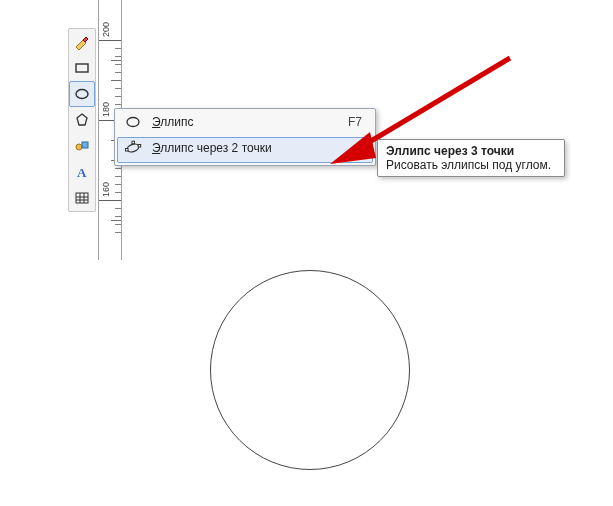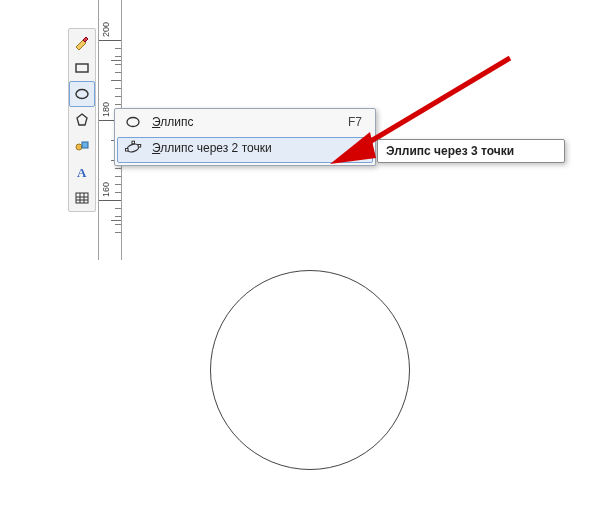--- a/index.html
+++ b/index.html
@@ -238,17 +238,18 @@
   </div>
 
   <svg class="arrow" viewBox="0 0 200 130">
     <defs></defs>
     <line x1="190" y1="8" x2="36" y2="100" stroke="#d40000" stroke-width="5"></line>
     <polygon points="10,114 50,82 56,108" fill="#d40000"></polygon>
   </svg>
 
   <div class="tooltip">
     <div class="tt-title">Эллипс через 3 точки</div>
+    <div class="tt-body">Рисовать эллипсы под углом.</div>
   </div>
 
   <div class="canvas-circle"></div>
 
 </div>
 
 </body></html>

